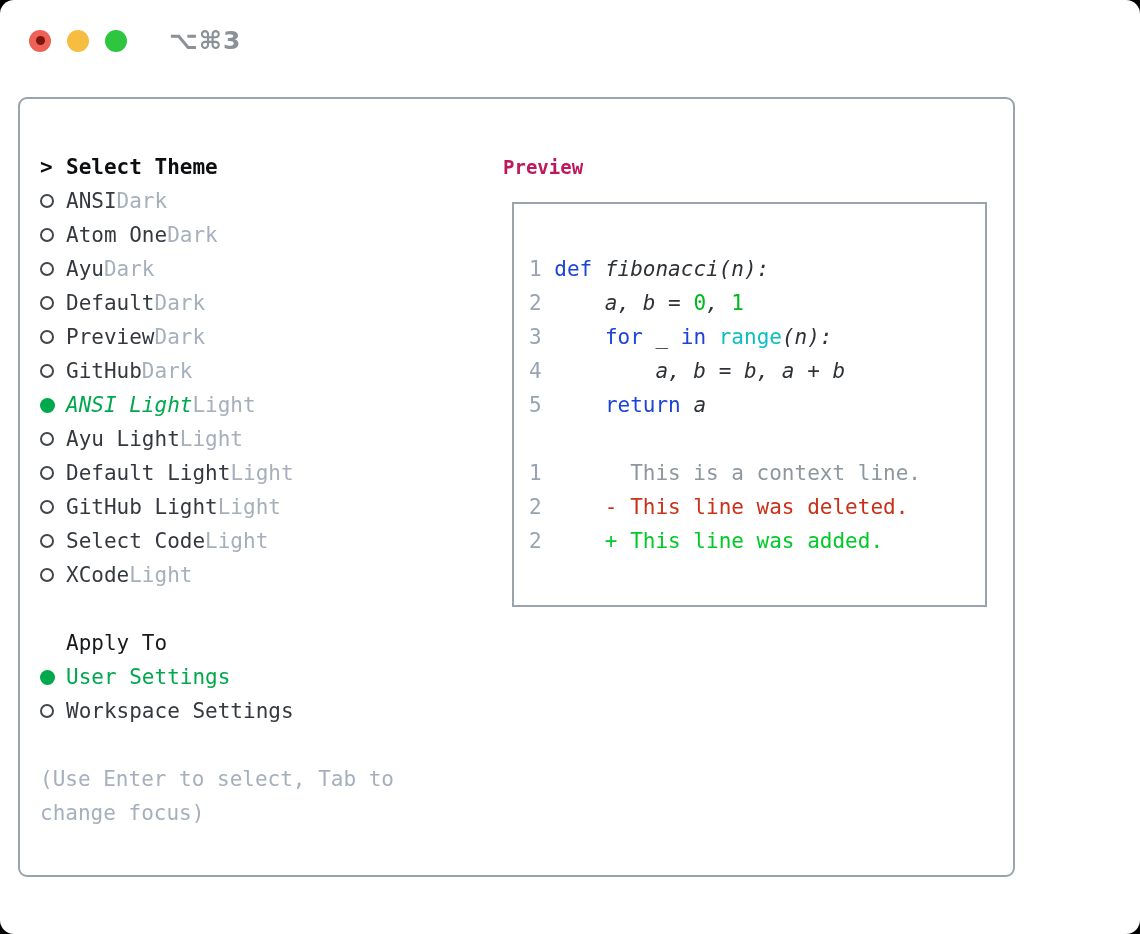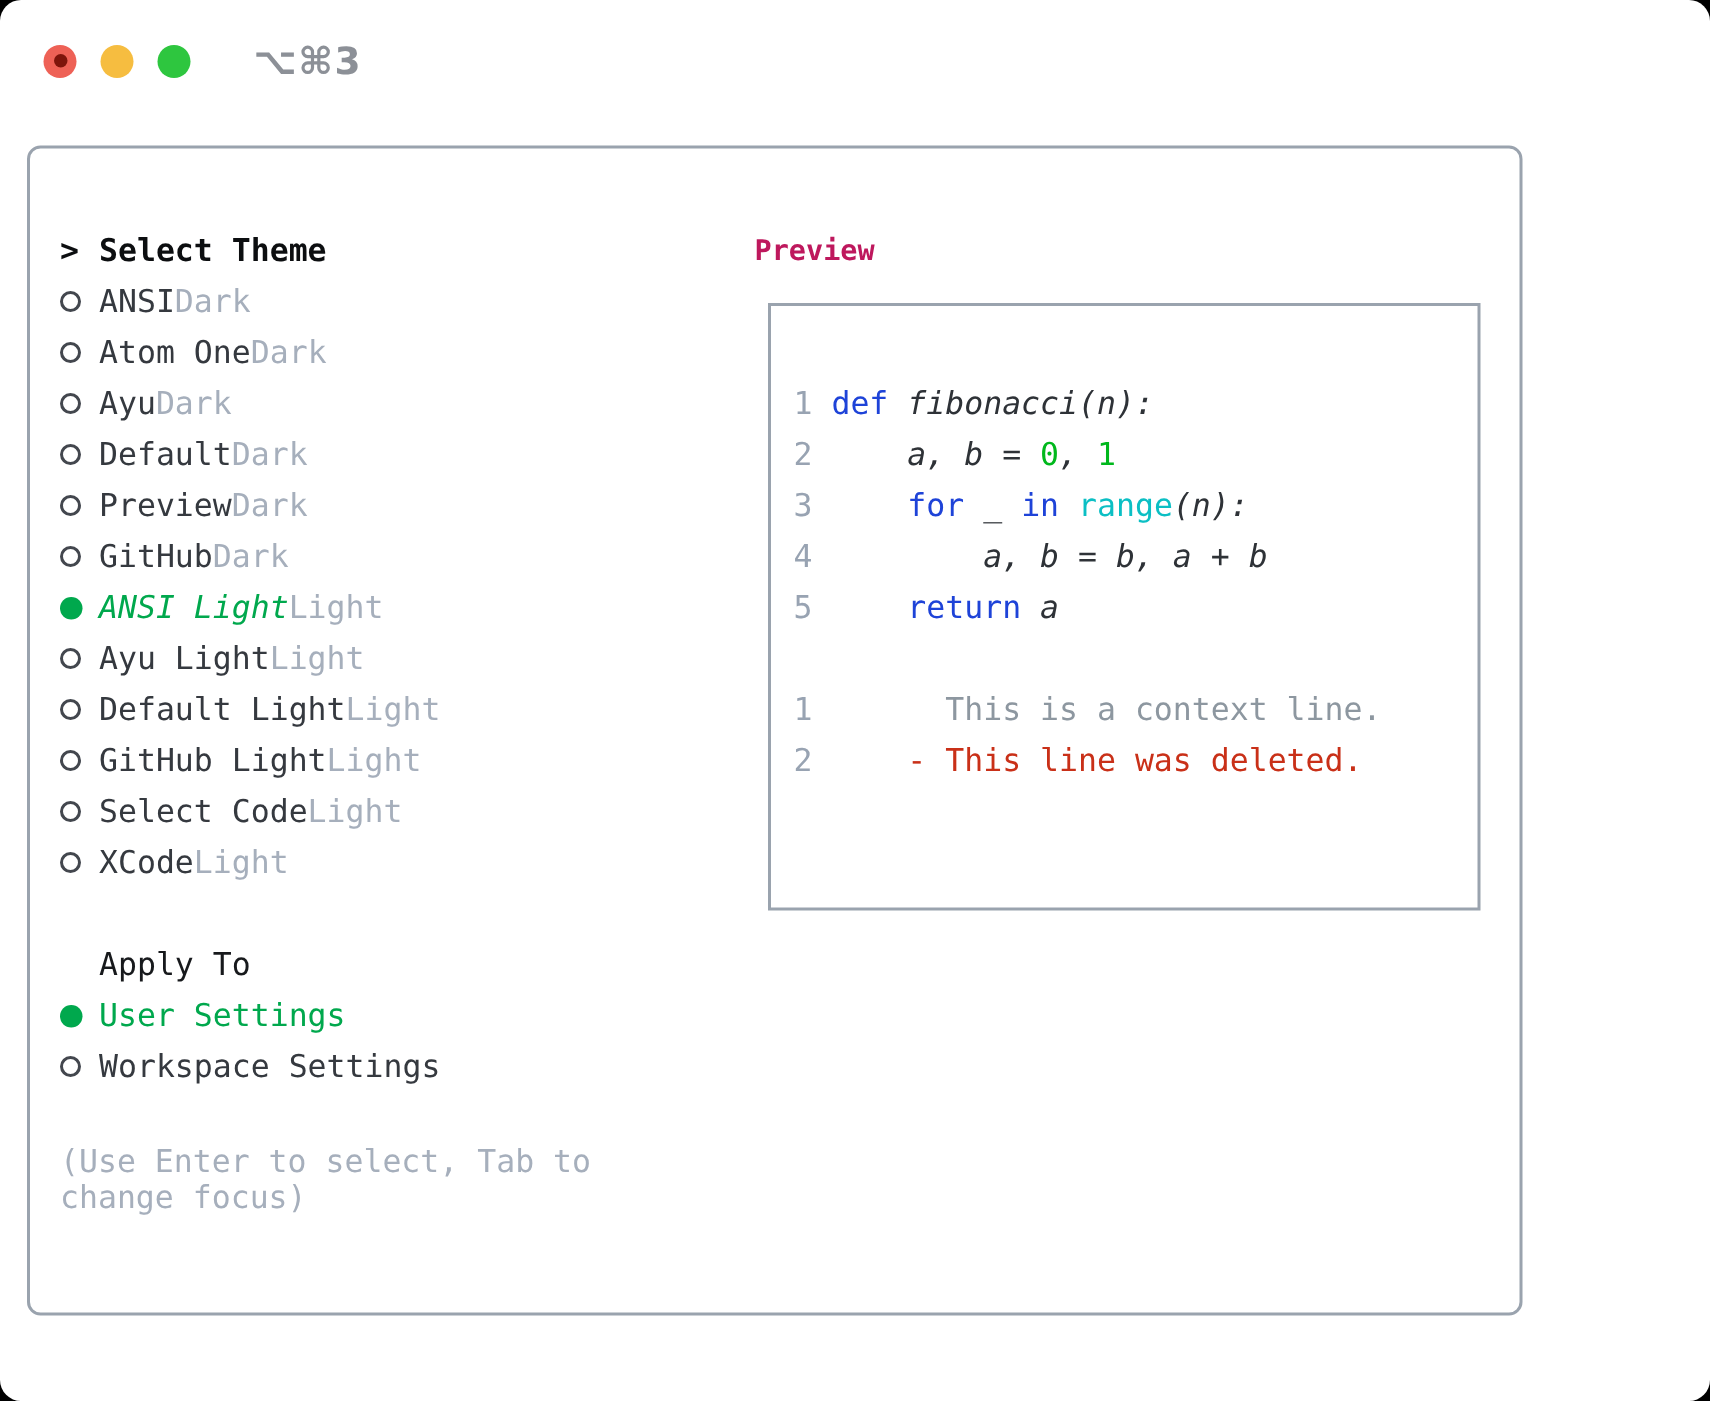--- a/index.html
+++ b/index.html
@@ -29,21 +29,21 @@
   .hdr{font-weight:bold;color:#0c0e10;}
   .circle{box-sizing:border-box;width:14px;height:14px;border-radius:50%;border:2px solid #43474e;background:transparent;}
   .circle.filled{border:none;background:var(--accent-green,#00a84d);width:15px;height:15px;}
   .theme-name{color:#35393f;}
   .theme-item.selected .theme-name{color:var(--accent-green,#00a84d);font-style:italic;}
   .variant{color:var(--muted,#a6afbc);}
   .apply-hdr{color:#17191c;}
   .apply-label{color:#35393f;}
   .apply-item.selected .apply-label{color:var(--accent-green,#00a84d);}
   .blank-row{height:34px;}
-  .help{margin-top:0;color:var(--muted,#a6afbc);white-space:normal;width:30ch;line-height:24px;}
+  .help{margin-top:0;color:var(--muted,#a6afbc);white-space:normal;width:30ch;line-height:34px;}
   
   .right-col{position:absolute;left:483px;top:51px;}
   .preview-hdr{font-size:19px;line-height:34px;font-weight:bold;color:#be185d;}
   .preview-box{
     margin-left:9px;margin-top:18px;width:475px;height:405px;box-sizing:border-box;
     border:2px solid var(--border,#9aa3ae);padding:48px 0 0 15px;overflow:hidden;background:#fff;
   }
   .codeline{font-size:21px;line-height:34px;white-space:pre;height:34px;}
   .lnum{color:var(--line-number,#98a3b2);}
   .seg-text{color:#2e3237;font-style:italic;}
@@ -107,17 +107,18 @@
             <div class="codeline"><span class="lnum">1 </span><span class="seg-keyword">def</span><span class="seg-text"> fibonacci(n):</span></div>
             <div class="codeline"><span class="lnum">2 </span><span class="seg-text">    a, b = </span><span class="seg-number">0</span><span class="seg-text">, </span><span class="seg-number">1</span></div>
             <div class="codeline"><span class="lnum">3 </span><span class="seg-text">    </span><span class="seg-keyword">for</span><span class="seg-text"> _ </span><span class="seg-keyword">in</span><span class="seg-text"> </span><span class="seg-builtin">range</span><span class="seg-text">(n):</span></div>
             <div class="codeline"><span class="lnum">4 </span><span class="seg-text">        a, b = b, a + b</span></div>
             <div class="codeline"><span class="lnum">5 </span><span class="seg-text">    </span><span class="seg-keyword">return</span><span class="seg-text"> a</span></div>
           </div>
         <div class="blank-row"></div>
         <div id="diff-block">
             <div class="codeline"><span class="lnum">1</span><span class="diff-context">       This is a context line.</span></div>
             <div class="codeline"><span class="lnum">2</span><span class="diff-deleted">     - This line was deleted.</span></div>
+            <div class="codeline"><span class="lnum">2</span><span class="diff-added">     + This line was added.</span></div>
           </div>
       </div>
     </div>
   </div>
 </div>
 
 </body></html>

